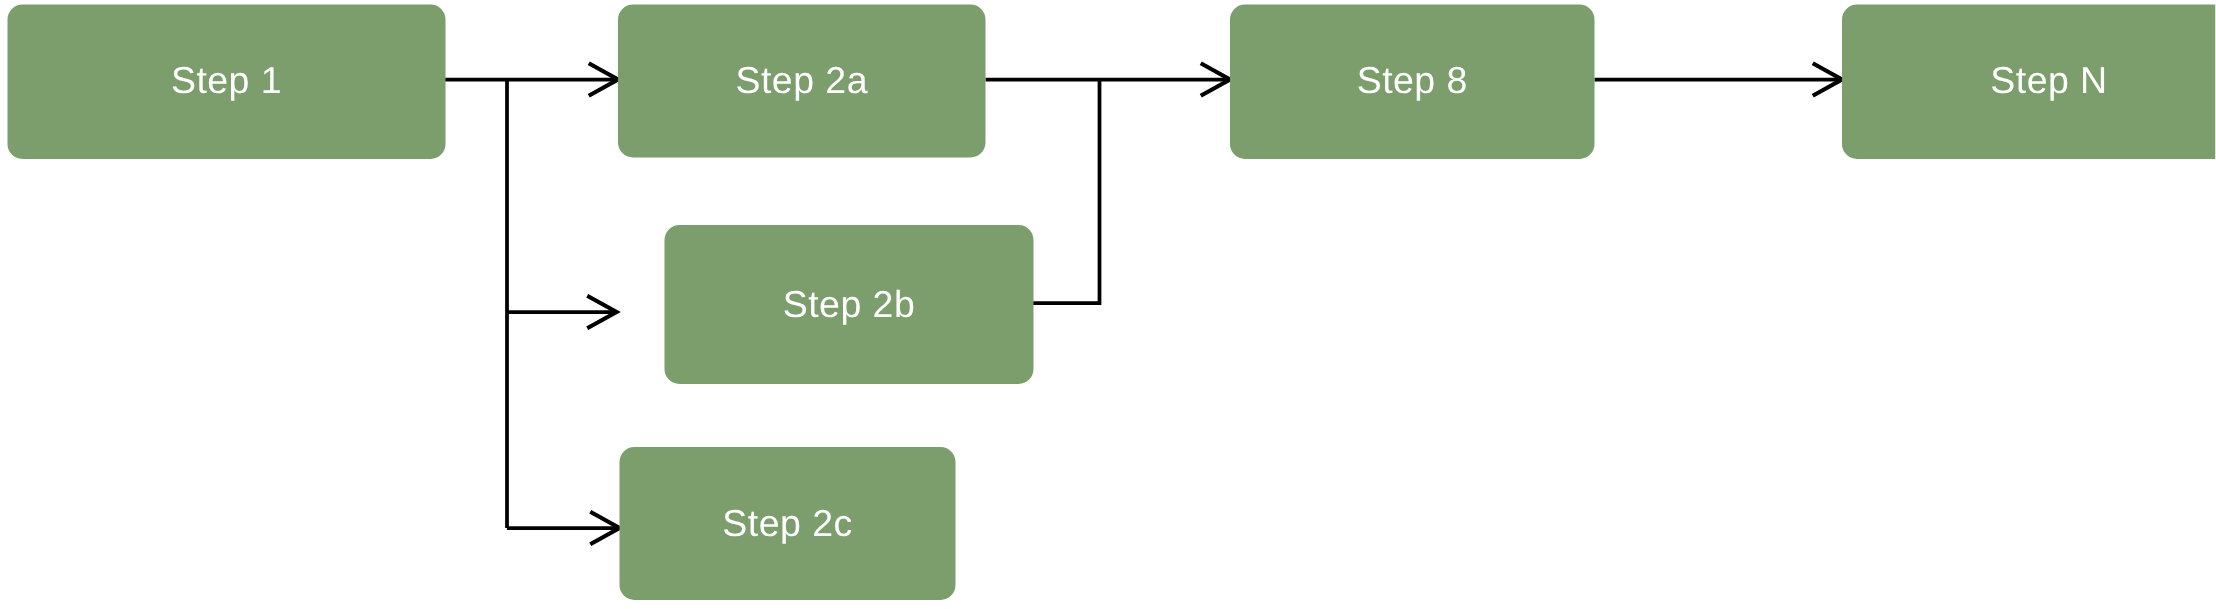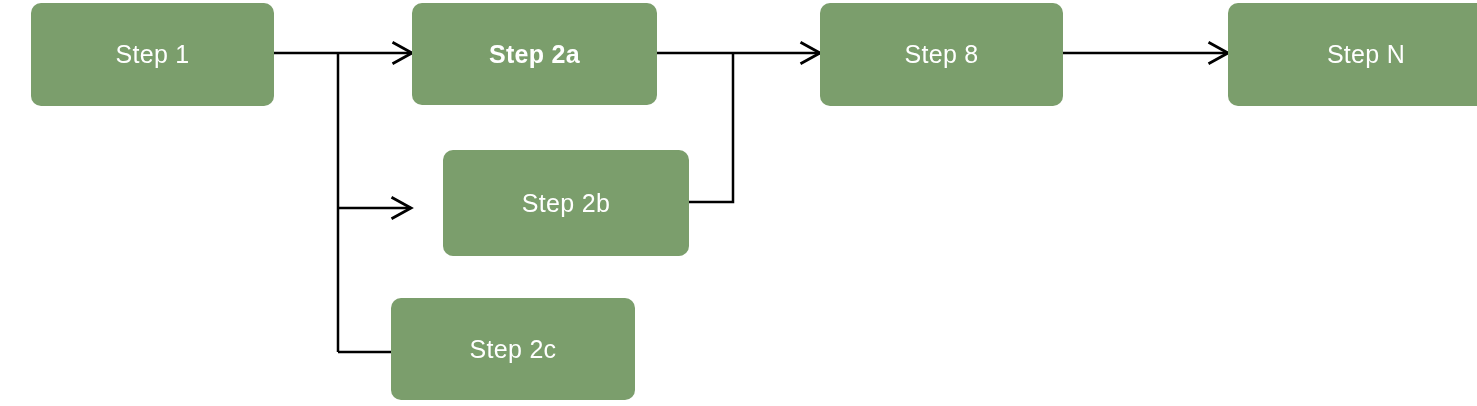--- a/index.html
+++ b/index.html
@@ -37,24 +37,24 @@
     background: var(--node-fill, #7b9e6c);
     border-radius: 10px;
     display: flex;
     align-items: center;
     justify-content: center;
     color: var(--node-text, #ffffff);
     font-size: 25px;
     letter-spacing: 0.3px;
     user-select: none;
   }
-  .node-step1  { left: 5px;    top: 3px;   width: 243px; height: 103px; margin-left: 26px; }
-  .node-step2a { left: 412px;  top: 3px;   width: 245px; height: 102px; font-weight: bold; }
+  .node-step1  { left: 5px;    top: 3px;   width: 292px; height: 103px; }
+  .node-step2a { left: 412px;  top: 3px;   width: 245px; height: 102px; }
   .node-step2b { left: 411px;  top: 150px; width: 246px; height: 106px; margin-left: 32px; }
-  .node-step2c { left: 391px;  top: 298px; width: 244px; height: 102px; }
+  .node-step2c { left: 413px;  top: 298px; width: 224px; height: 102px; }
   .node-step2  { left: 820px;  top: 3px;   width: 243px; height: 103px; }
   .node-stepN  { left: 1228px; top: 3px;   width: 276px; height: 103px; }
 </style>
 </head>
 <body style="--canvas-bg: #ffffff; --node-fill: #7b9e6c; --node-text: #ffffff; --connector: #000000;">
 
 <div class="canvas">
 
   <svg class="edges-layer" width="1477" height="406" viewBox="0 0 1477 406" xmlns="http://www.w3.org/2000/svg">
     <defs>

